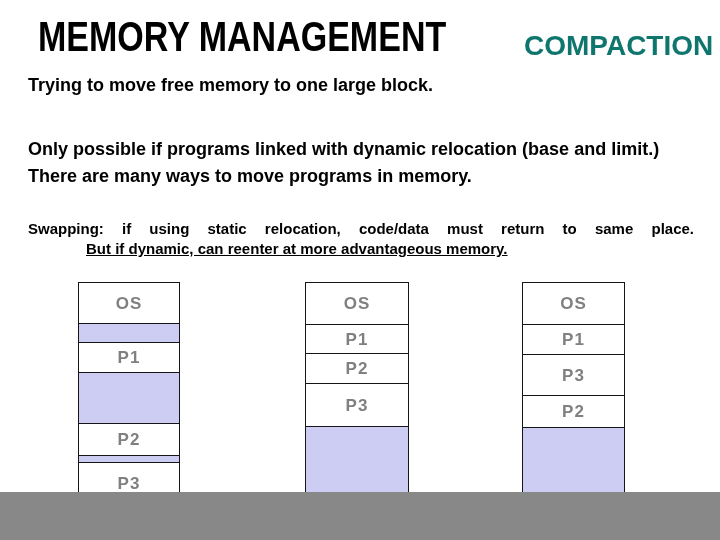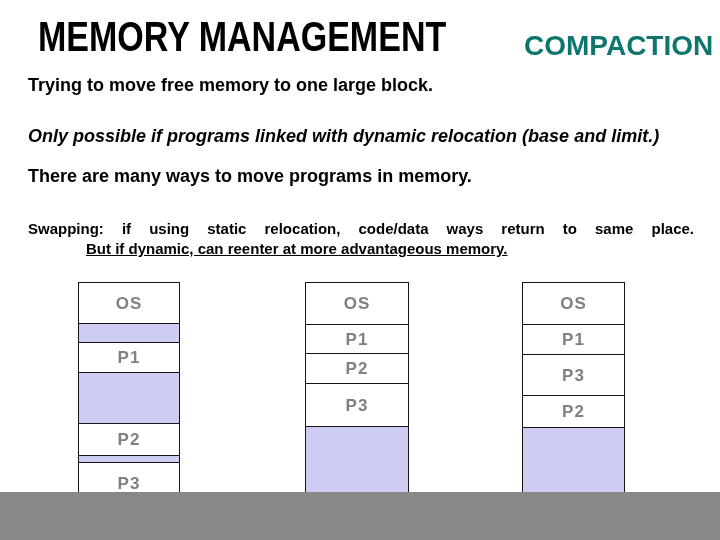--- a/index.html
+++ b/index.html
@@ -19,21 +19,21 @@
     font-size:28px;font-weight:bold;line-height:30px;color:#dd0806;
     white-space:nowrap;
   }
   
   .body-line{
     position:absolute;left:28px;
     font-size:18px;font-weight:bold;line-height:20px;color:#000;
     white-space:nowrap;
   }
   .line-1{top:75px;}
-  .line-2{top:126px;font-style:italic;}
+  .line-2{top:139px;}
   .line-3{top:166px;}
   .swap-block{
     position:absolute;left:28px;top:219px;width:666px;
     font-size:15px;font-weight:bold;line-height:20px;color:#000;
   }
   .swap-line-a{text-align:justify;text-align-last:justify;}
   .swap-line-b{padding-left:58px;text-decoration:underline;}
   
   .mem-column{
     position:absolute;top:282px;background:#fff;
@@ -69,21 +69,21 @@
 
   <div class="subtitle" style="color: #0f766e; margin-left: 24px;">COMPACTION</div>
 
   <div class="body-line line-1">Trying to move free memory to one large block.</div>
 
   <div class="body-line line-2">Only possible if programs linked with dynamic relocation (base and limit.)</div>
 
   <div class="body-line line-3">There are many ways to move programs in memory.</div>
 
   <div class="swap-block">
-    <div class="swap-line-a">Swapping: if using static relocation, code/data ways return to same place.</div>
+    <div class="swap-line-a">Swapping: if using static relocation, code/data must return to same place.</div>
     <div class="swap-line-b">But if dynamic, can reenter at more advantageous memory.</div>
   </div>
 
   <div class="mem-column col-a">
       <div class="mem-cell used" style="height: 41px; background: rgb(255, 255, 255);">
         <span class="mem-label" style="color: rgb(128, 128, 128);">OS</span>
       </div>
       <div class="mem-cell free" style="height: 19px; background: rgb(205, 204, 242);"></div>
       <div class="mem-cell used" style="height: 30px; background: rgb(255, 255, 255);">
         <span class="mem-label" style="color: rgb(128, 128, 128);">P1</span>

